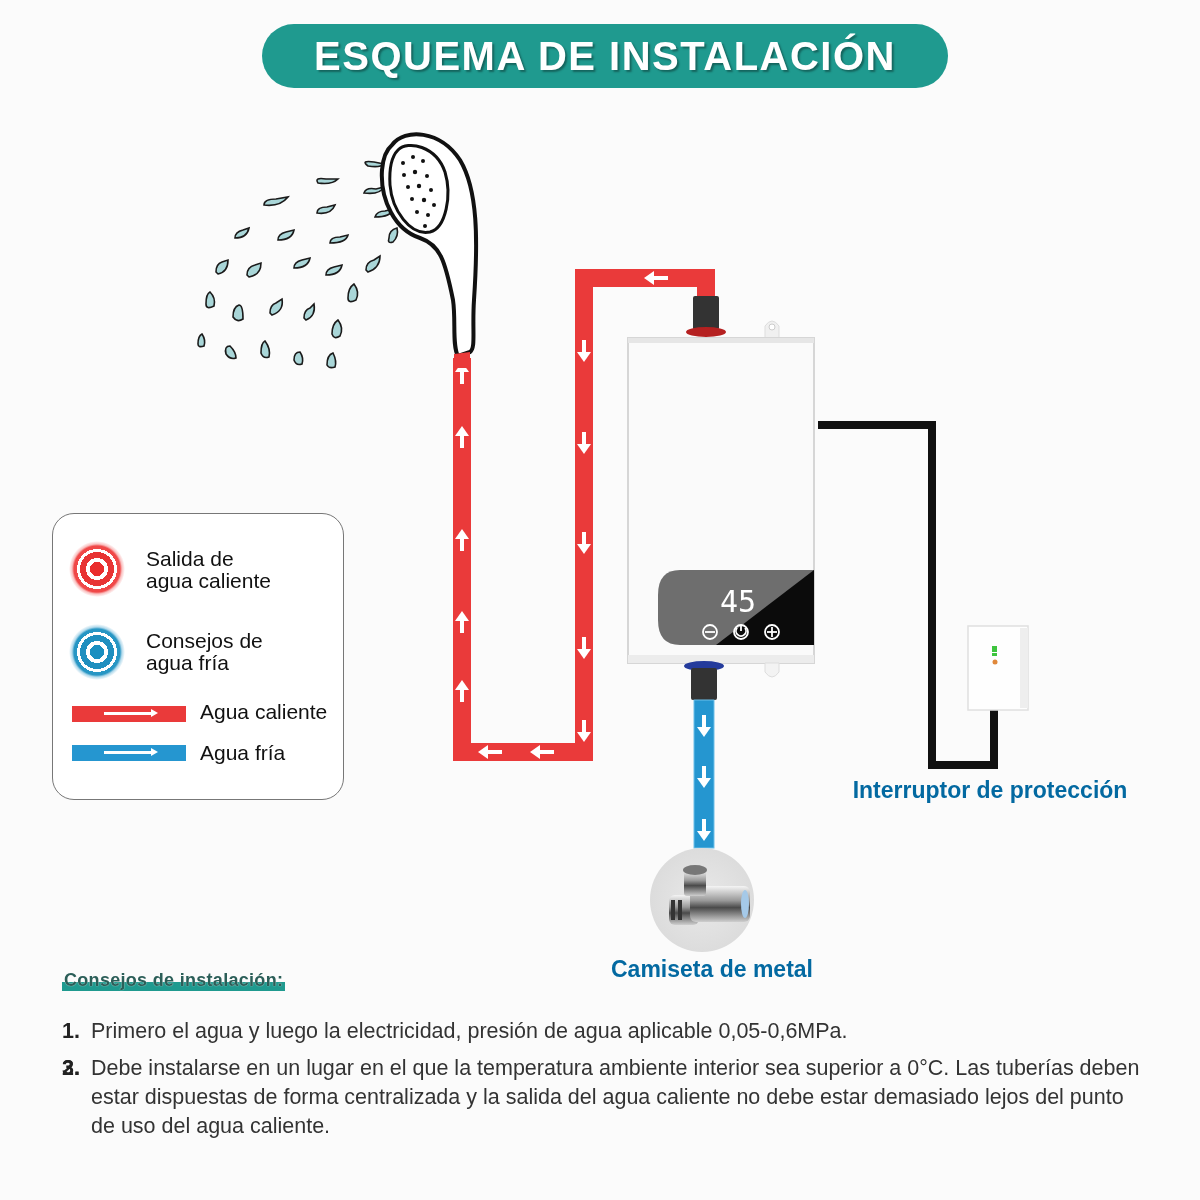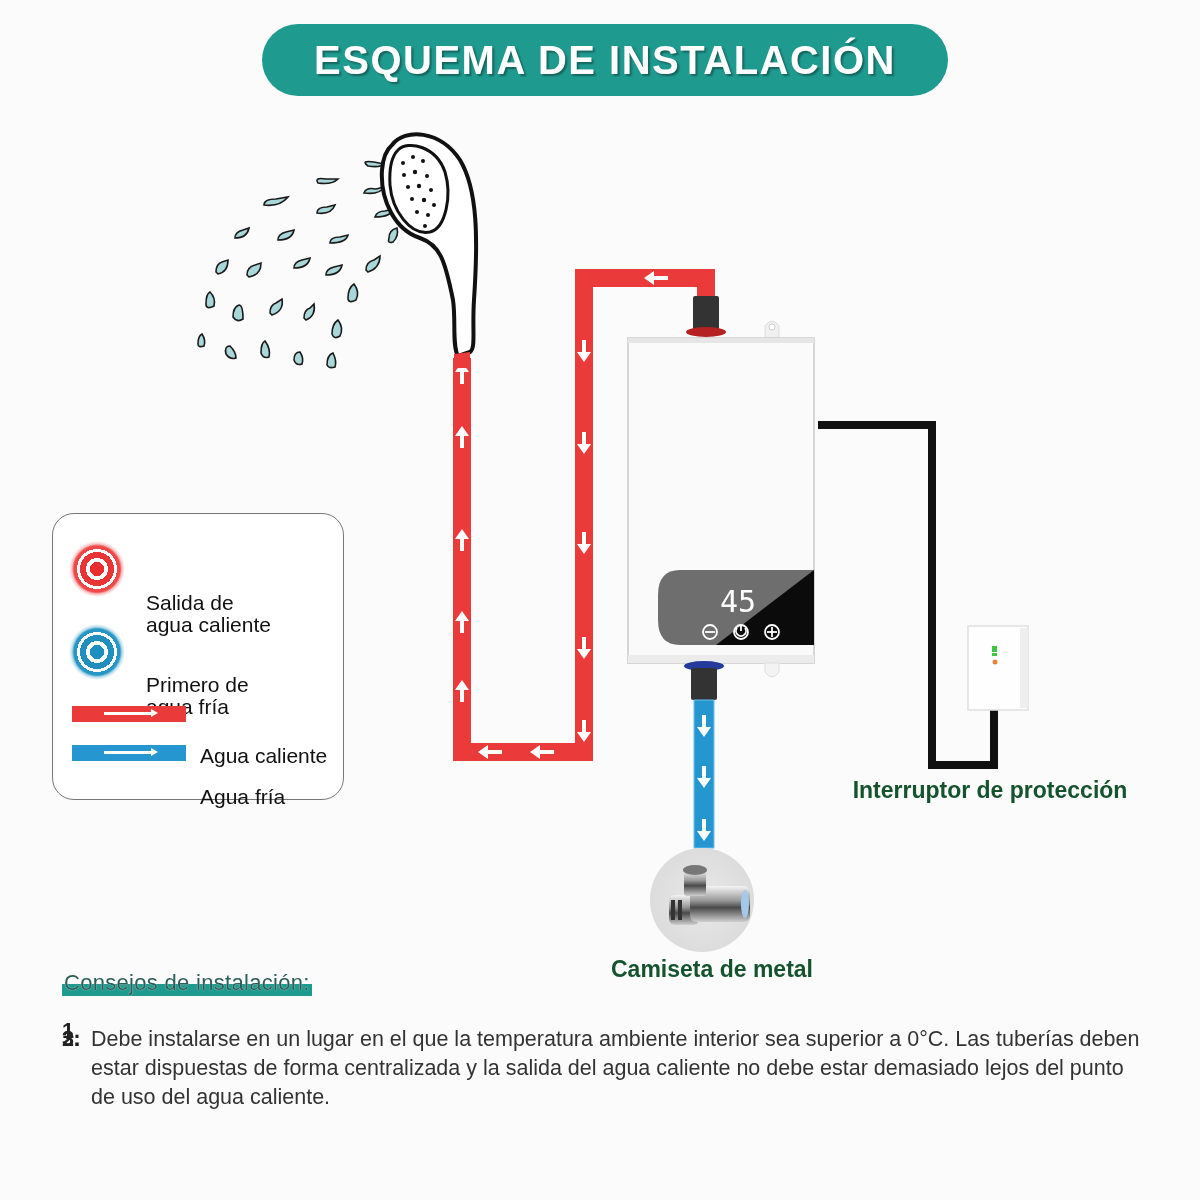--- a/index.html
+++ b/index.html
@@ -3,47 +3,47 @@
 <meta charset="utf-8">
 <style>
   html, body { margin: 0; padding: 0; }
   body {
     width: 1200px; height: 1200px; position: relative; overflow: hidden;
     background: #fbfbfb;
     font-family: "Liberation Sans", sans-serif;
     color: #222;
   }
   .title-pill {
-    position: absolute; left: 262px; top: 24px; width: 686px; height: 72px;
+    position: absolute; left: 262px; top: 24px; width: 686px; height: 64px;
     background: #1f9a8f; border-radius: 36px;
     display: flex; align-items: center; justify-content: center;
   }
   .title-pill span {
     color: #fff; font-weight: bold; font-size: 40px; letter-spacing: 1.5px;
     text-shadow: 2px 2px 2px rgba(0,0,0,0.35);
   }
   svg.diagram { position: absolute; left: 0; top: 0; }
   .legend {
     position: absolute; left: 52px; top: 513px; width: 292px; height: 287px;
     border: 1.5px solid #777; border-radius: 22px; background: #fff;
     box-sizing: border-box;
   }
-  .legend-item { position: absolute; font-size: 21px; line-height: 22px; color: #111; margin-top: 44px; }
+  .legend-item { position: absolute; font-size: 21px; line-height: 22px; color: #111; }
   .legend .target { position: absolute; width: 56px; height: 56px; border-radius: 50%; }
   .target.hot { background: radial-gradient(circle, #ea2e2e 0 7px, #fff 7px 11px, #e83434 11px 17px, #fff 17px 20px, #f04848 20px 23px, rgba(240,80,80,0.35) 25px, rgba(255,255,255,0) 28px); }
   .target.cold { background: radial-gradient(circle, #1a8fc0 0 7px, #fff 7px 11px, #1f8fbf 11px 17px, #fff 17px 20px, #2796c4 20px 23px, rgba(40,150,200,0.35) 25px, rgba(255,255,255,0) 28px); }
   .legend .bar { position: absolute; width: 114px; height: 16px; }
   .legend .bar .arr { position: absolute; left: 32px; top: 6px; width: 48px; height: 3px; background: #fff; }
   .legend .bar .arr::after {
     content: ""; position: absolute; right: -6px; top: -3px;
     border-left: 7px solid #fff; border-top: 4.5px solid transparent; border-bottom: 4.5px solid transparent;
   }
-  .label { position: absolute; text-align: center; font-weight: bold; color: #14532d; }
+  .label { position: absolute; text-align: center; font-weight: bold; color: #0369a1; }
   .tips-title {
-    position: absolute; left: 62px; top: 970px; font-size: 22px; font-weight: normal;
+    position: absolute; left: 62px; top: 970px; font-size: 18px; font-weight: bold;
     color: #1f6f66; background: linear-gradient(to bottom, transparent 0 55%, #1f9a8f 55% 100%);
     padding: 0 2px; letter-spacing: 0.3px;
   }
   .tips-title span { color: #2b5e58; text-shadow: 0 0 1px #fff; }
   .tips { position: absolute; left: 62px; top: 1017px; width: 1110px; font-size: 21.5px; color: #333; line-height: 29px; }
   .tip { position: relative; padding-left: 29px; margin-bottom: 8px; }
   .tip b { position: absolute; left: 0; top: 0; color: #222; }
   .tip.t3 { line-height: 29px; }
 </style>
 </head>
@@ -260,21 +260,21 @@
 </svg>
 
 <div class="legend">
   <div class="target hot" style="left:16px;top:27px;"></div>
   <div class="legend-item" style="left:93px;top:34px;">
     <div>Salida de</div>
     <div>agua caliente</div>
   </div>
   <div class="target cold" style="left:16px;top:110px;"></div>
   <div class="legend-item" style="left:93px;top:116px;">
-    <div>Primero de</div>
+    <div>Consejos de</div>
     <div>agua fría</div>
   </div>
   <div class="bar" style="left:19px;top:192px;background:#ea3a3a;">
       <div class="arr"></div>
     </div>
   <div class="legend-item" style="left:147px;top:187px;">Agua caliente</div>
   <div class="bar" style="left:19px;top:231px;background:#2596d0;">
       <div class="arr"></div>
     </div>
   <div class="legend-item" style="left:147px;top:228px;">Agua fría</div>
@@ -282,20 +282,21 @@
 
 <div class="label" style="left:840px;top:777px;width:300px;font-size:23px;line-height:27px;">
   <div>Interruptor de protección</div>
 </div>
 <div class="label" style="left:592px;top:956px;width:240px;font-size:23px;">Camiseta de metal</div>
 
 <div class="tips-title"><span>Consejos de instalación:</span></div>
 <div class="tips">
   <div class="tip">
     <b>1.</b>
+    <span>Primero el agua y luego la electricidad, presión de agua aplicable 0,05-0,6MPa.</span>
   </div>
   <div class="tip">
     <b>2.</b>
   </div>
   <div class="tip t3" style="width:1060px;">
     <b>3.</b>
     <span>Debe instalarse en un lugar en el que la temperatura ambiente interior sea superior a 0°C. Las tuberías deben estar dispuestas de forma centralizada y la salida del agua caliente no debe estar demasiado lejos del punto de uso del agua caliente.</span>
   </div>
 </div>
 

